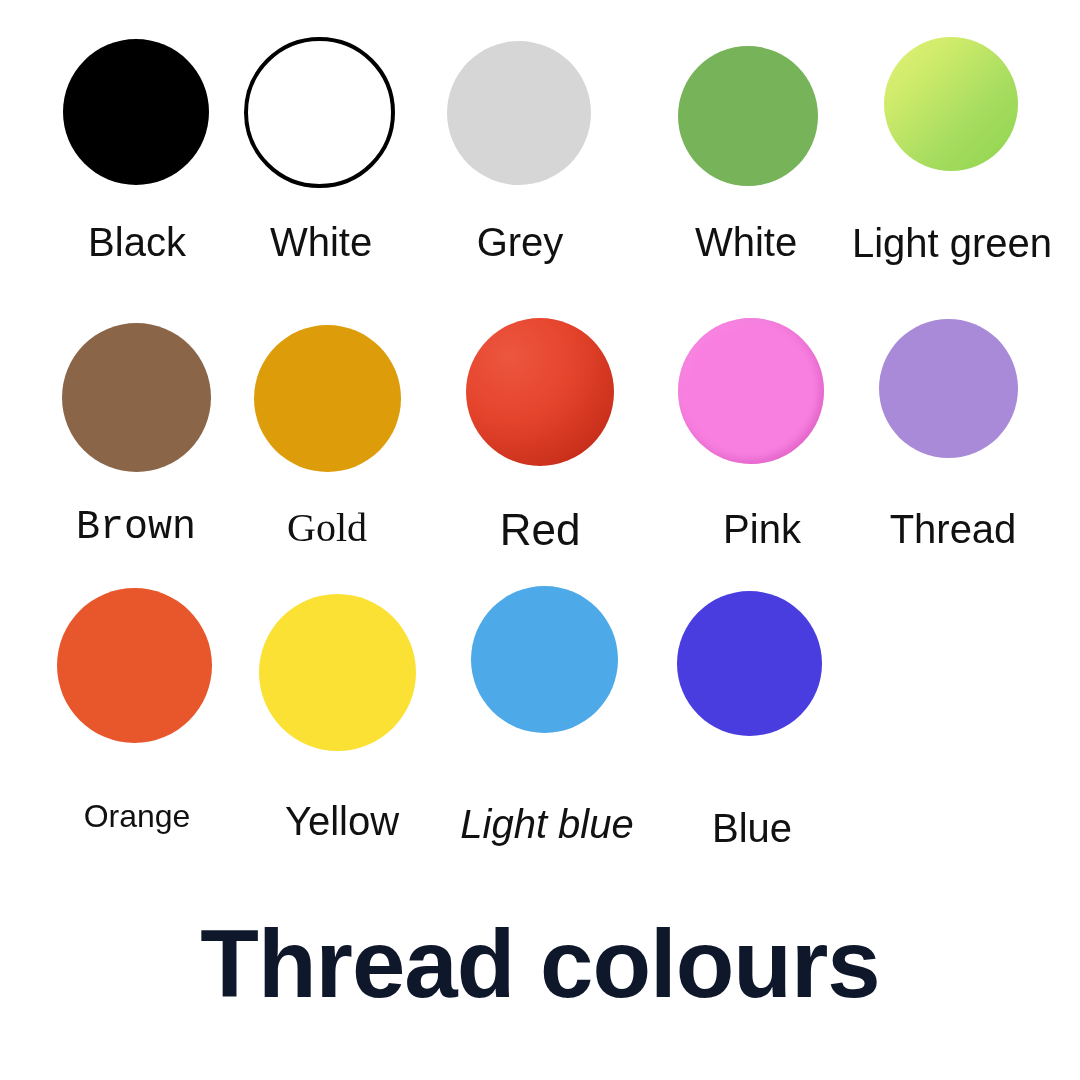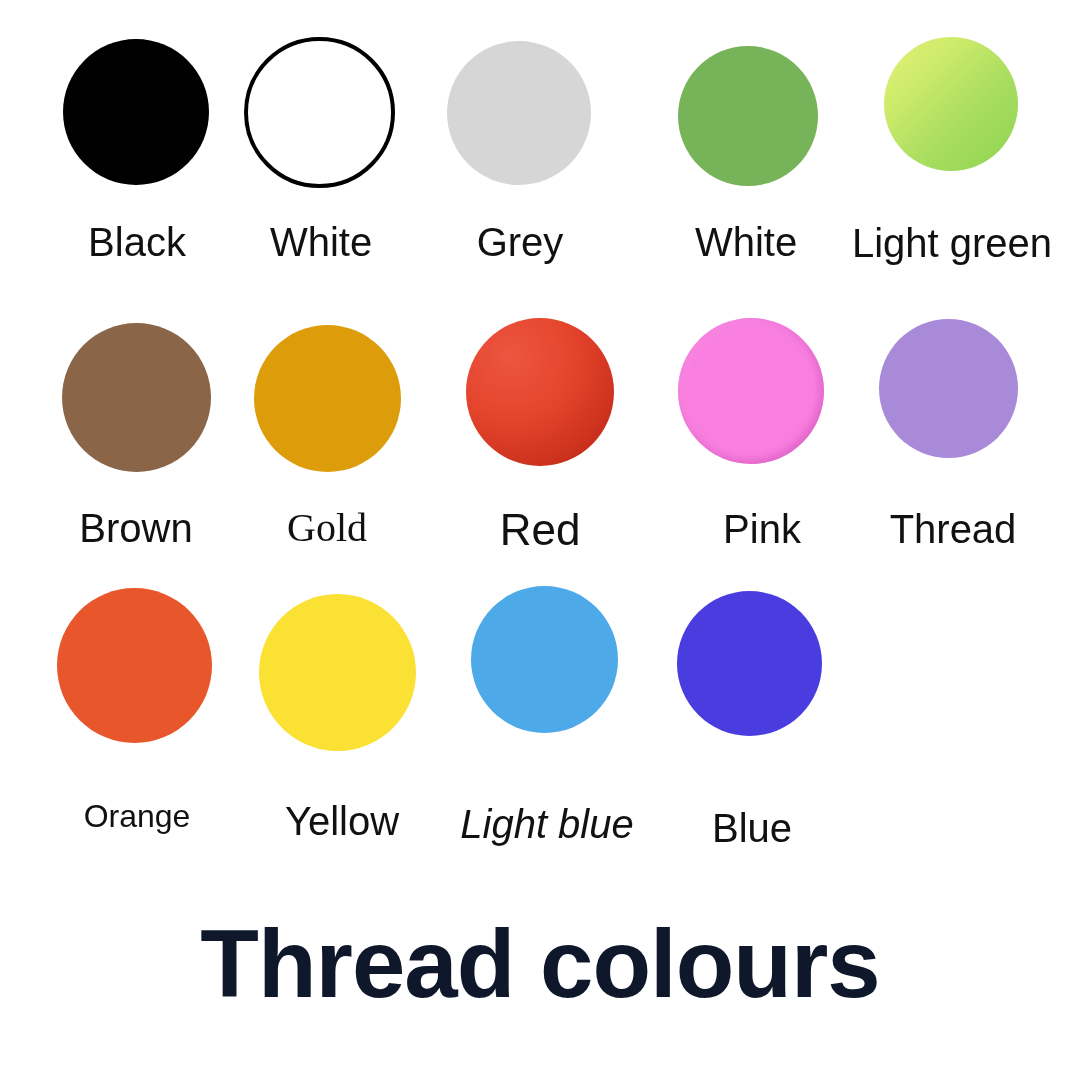--- a/index.html
+++ b/index.html
@@ -112,21 +112,21 @@
   }
 
   
 
   .lbl-black      { left: 137px; top: 214px; font-size: 40px; }
   .lbl-white      { left: 321px; top: 214px; font-size: 40px; }
   .lbl-grey       { left: 520px; top: 214px; font-size: 40px; }
   .lbl-green      { left: 746px; top: 214px; font-size: 40px; }
   .lbl-lightgreen { left: 952px; top: 215px; font-size: 40px; }
 
-  .lbl-brown      { left: 136px; top: 500px; font-size: 40px; }
+  .lbl-brown      { left: 136px; top: 500px; font-size: 40px; font-family: Liberation Mono, monospace; }
   .lbl-gold       { left: 327px; top: 500px; font-size: 40px; font-family: Liberation Serif, serif; }
   .lbl-red        { left: 540px; top: 500px; font-size: 44px; }
   .lbl-pink       { left: 762px; top: 501px; font-size: 40px; }
   .lbl-purple     { left: 953px; top: 501px; font-size: 40px; }
 
   .lbl-orange     { left: 137px; top: 792px; font-size: 32px; }
   .lbl-yellow     { left: 342px; top: 793px; font-size: 40px; }
   .lbl-lightblue  { left: 547px; top: 796px; font-size: 40px; font-style: italic; }
   .lbl-blue       { left: 752px; top: 800px; font-size: 40px; }
 

